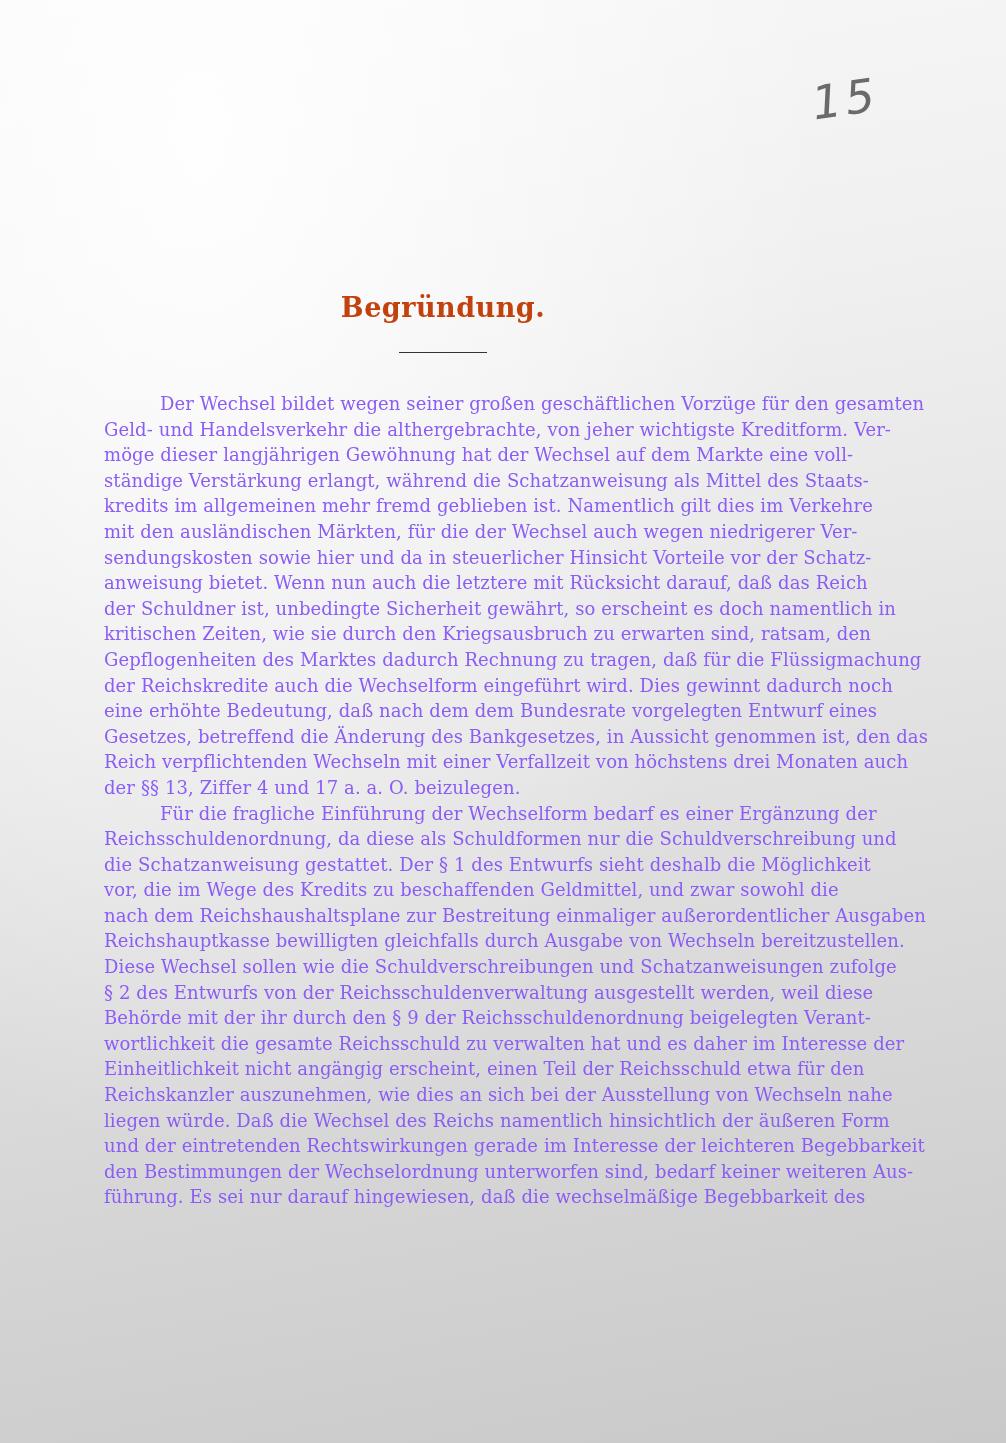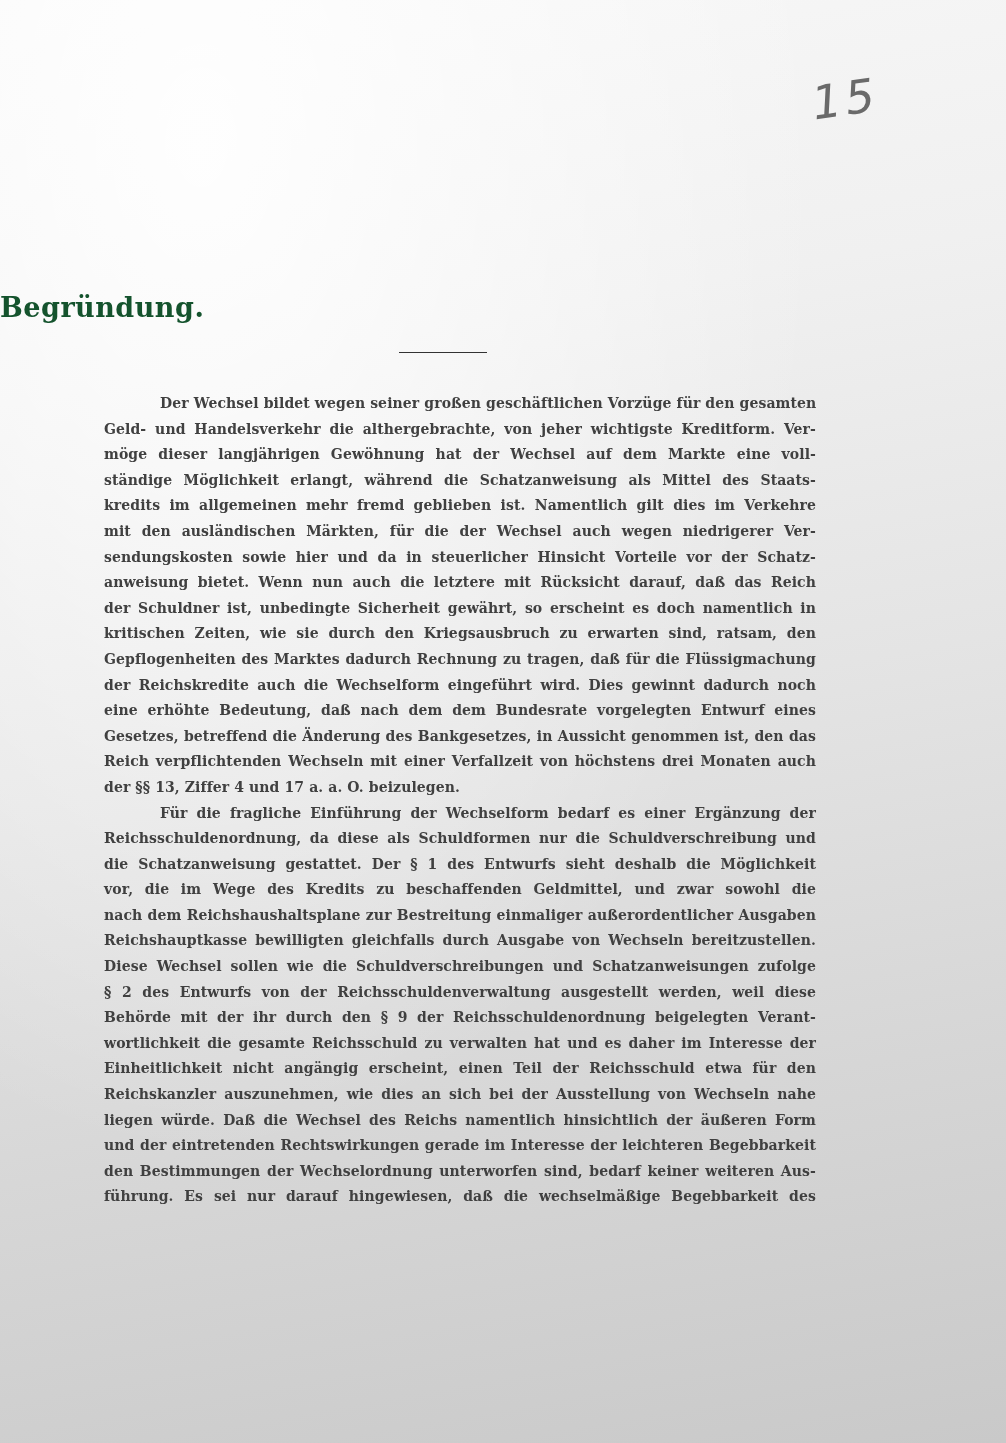--- a/index.html
+++ b/index.html
@@ -33,51 +33,50 @@
       color: #6a6a6a;
       letter-spacing: 4px;
       transform: rotate(-8deg);
       font-weight: 300;
     }
     .title {
       position: absolute;
       left: 0;
       width: 886px;
       top: 292px;
-      text-align: left;
+      text-align: center;
       font-family: "DejaVu Serif", "Liberation Serif", serif;
       font-weight: bold;
       font-size: 27px;
       letter-spacing: 0.5px;
-      color: #14532d;
+      color: #c2410c;
     }
     .title-rule {
       position: absolute;
       left: 399px;
       top: 352px;
       width: 88px;
       height: 1px;
       background: #333;
     }
     .body-text {
       position: absolute;
       left: 104px;
       top: 391px;
       width: 712px;
     }
     .line {
       height: 25.6px;
       line-height: 25.6px;
-      font-size: 14px;
+      font-size: 18px;
       white-space: nowrap;
       text-align: justify;
       text-align-last: justify;
-      color: #404040;
+      color: #8b5cf6;
       letter-spacing: 0.1px;
-      font-weight: bold;
     }
     .line.indent {
       padding-left: 56px;
     }
     .line.last {
       text-align-last: left;
     }
   </style>
 </head>
 <body>
@@ -85,21 +84,21 @@
 <div class="page">
   <div class="page-number">15</div>
 
   <div class="title">Begründung.</div>
   <div class="title-rule"></div>
 
   <div class="body-text">
     <div class="line indent">Der Wechsel bildet wegen seiner großen geschäftlichen Vorzüge für den gesamten</div>
     <div class="line">Geld- und Handelsverkehr die althergebrachte, von jeher wichtigste Kreditform. Ver-</div>
     <div class="line">möge dieser langjährigen Gewöhnung hat der Wechsel auf dem Markte eine voll-</div>
-    <div class="line">ständige Möglichkeit erlangt, während die Schatzanweisung als Mittel des Staats-</div>
+    <div class="line">ständige Verstärkung erlangt, während die Schatzanweisung als Mittel des Staats-</div>
     <div class="line">kredits im allgemeinen mehr fremd geblieben ist. Namentlich gilt dies im Verkehre</div>
     <div class="line">mit den ausländischen Märkten, für die der Wechsel auch wegen niedrigerer Ver-</div>
     <div class="line">sendungskosten sowie hier und da in steuerlicher Hinsicht Vorteile vor der Schatz-</div>
     <div class="line">anweisung bietet. Wenn nun auch die letztere mit Rücksicht darauf, daß das Reich</div>
     <div class="line">der Schuldner ist, unbedingte Sicherheit gewährt, so erscheint es doch namentlich in</div>
     <div class="line">kritischen Zeiten, wie sie durch den Kriegsausbruch zu erwarten sind, ratsam, den</div>
     <div class="line">Gepflogenheiten des Marktes dadurch Rechnung zu tragen, daß für die Flüssigmachung</div>
     <div class="line">der Reichskredite auch die Wechselform eingeführt wird. Dies gewinnt dadurch noch</div>
     <div class="line">eine erhöhte Bedeutung, daß nach dem dem Bundesrate vorgelegten Entwurf eines</div>
     <div class="line">Gesetzes, betreffend die Änderung des Bankgesetzes, in Aussicht genommen ist, den das</div>

